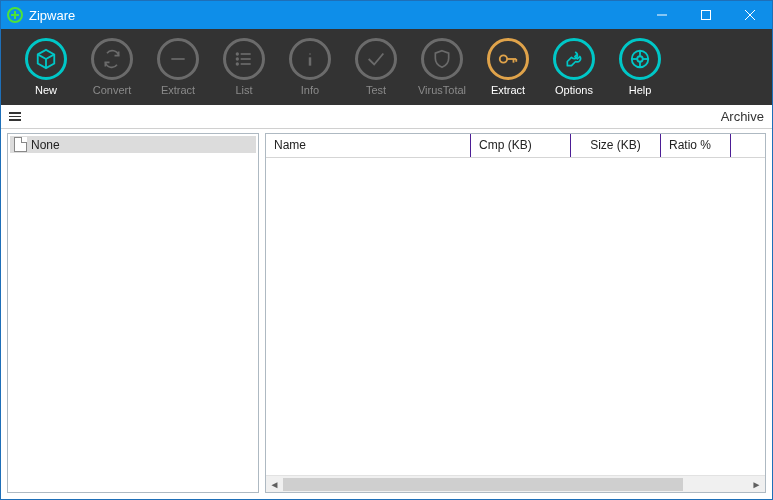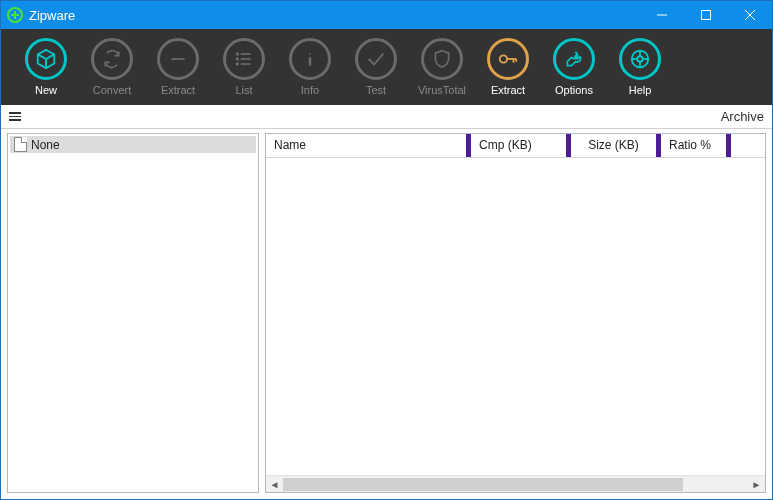--- a/index.html
+++ b/index.html
@@ -133,21 +133,21 @@
   .list { flex: 1; display: flex; flex-direction: column; }
   .list-header {
     display: flex;
     height: 24px;
     border-bottom: 1px solid #d5d5d5;
     font-size: 12px;
     color: #222;
   }
   .list-header .col {
     padding: 4px 8px;
-    border-right: 5px solid #4c1d95;
+    border-right: 1px solid #4c1d95;
     white-space: nowrap;
   }
   .col-name { flex: 0 0 205px; text-align: left; }
   .col-cmp  { flex: 0 0 100px; text-align: left; }
   .col-size { flex: 0 0 90px; text-align: center; }
   .col-ratio{ flex: 0 0 70px; text-align: left; border-right: none; }
   .list-body { flex: 1; }
   .hscroll {
     height: 17px;
     background: #f0f0f0;

